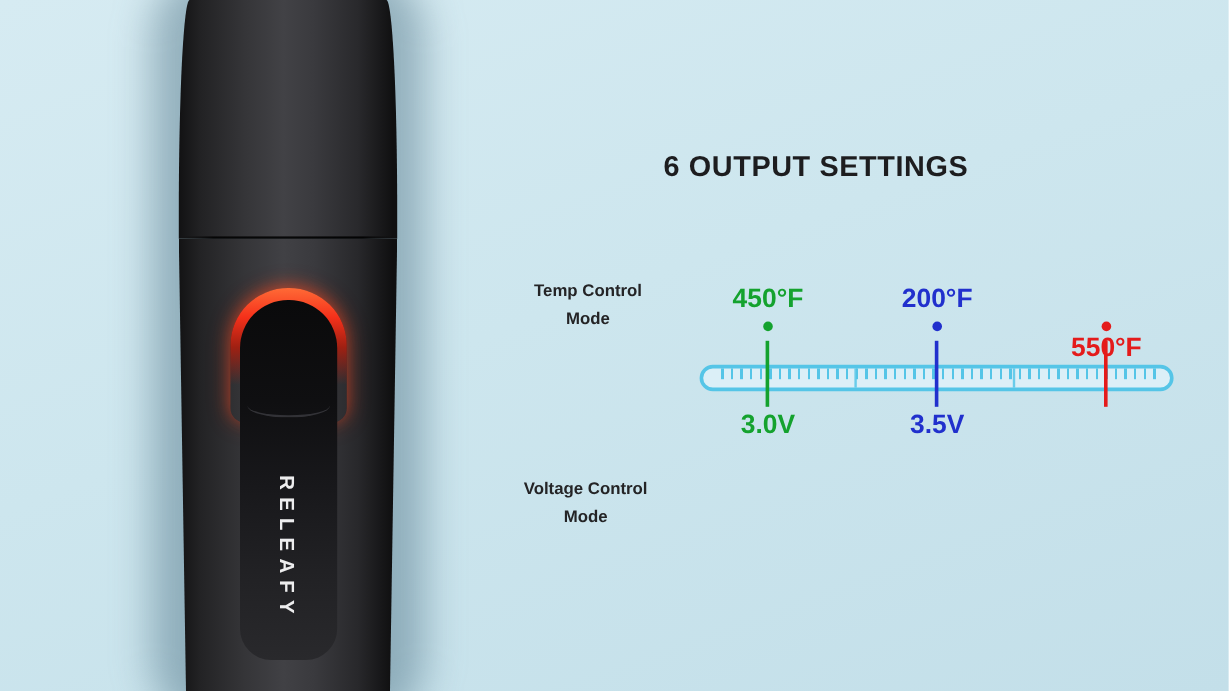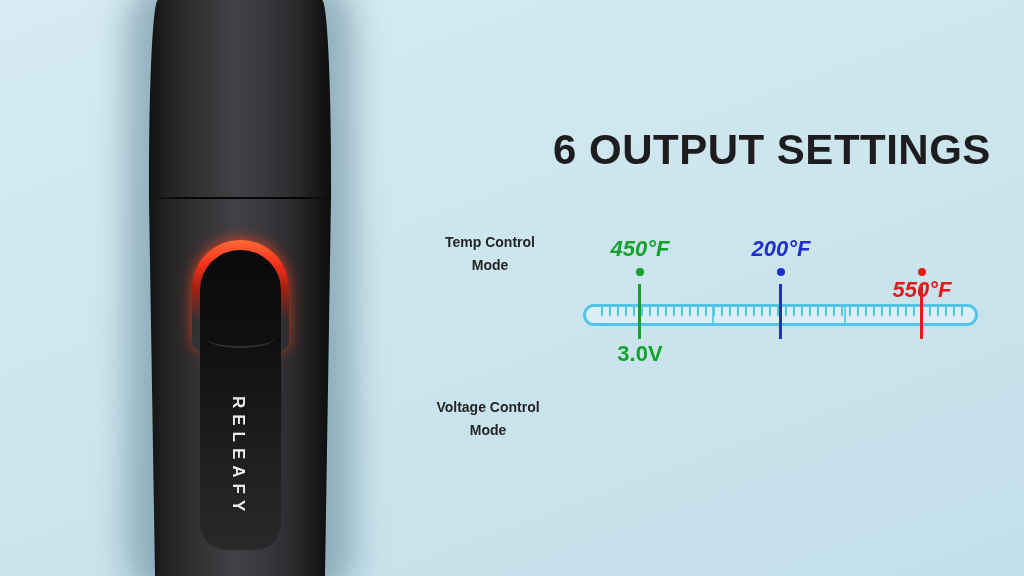--- a/index.html
+++ b/index.html
@@ -26,27 +26,27 @@
              border-radius:40px 40px 26px 26px;
              background:linear-gradient(180deg,#0a0a0b 0%,#0f0f11 28%,#18181b 52%,#222225 78%,#29292c 100%);}
   .dome-lip{position:absolute;left:206px;top:328px;width:69px;height:18px;
             border-radius:50%;border-bottom:2px solid rgba(130,130,140,.3);}
   .brand-text{position:absolute;left:228px;top:396px;height:150px;
               writing-mode:vertical-rl;text-orientation:mixed;
               color:#ededee;font-size:17px;font-weight:600;letter-spacing:6px;}
 
   
   .title{position:absolute;left:553px;top:126px;margin:0;
-         font-size:42px;font-weight:800;letter-spacing:.5px;color:#1d1d1f;}
+         font-size:24px;font-weight:800;letter-spacing:.5px;color:#1d1d1f;}
   .mode-label{position:absolute;width:180px;text-align:center;
               font-size:14px;font-weight:bold;line-height:23px;color:#242426;}
   .temp-label{left:400px;top:231px;}
   .volt-label{left:398px;top:352px;margin-top:44px;}
   .val{position:absolute;width:120px;text-align:center;font-size:22px;font-weight:bold;}
-  .temp-val{top:236px;font-style:italic;}
+  .temp-val{top:236px;}
   .volt-val{top:341px;}
   .c0{left:580px;} .c1{left:721px;} .c2{left:862px;}
   .dot{position:absolute;top:268px;width:8px;height:8px;border-radius:50%;}
   .dot.c0{left:636px;} .dot.c1{left:777px;} .dot.c2{left:918px;}
   .stem{position:absolute;top:284px;width:3px;height:55px;z-index:3;}
   .stem.c0{left:638px;} .stem.c1{left:779px;} .stem.c2{left:920px;}
 
   .ruler{position:absolute;left:583px;top:304px;width:395px;height:22px;
          box-sizing:border-box;border:3px solid #55c5e7;border-radius:13px;
          background:#dbeff7;z-index:1;}
@@ -91,14 +91,15 @@
     <div class="ruler-ticks"></div>
     <div class="ruler-div d1"></div>
     <div class="ruler-div d2"></div>
   </div>
 
   <div class="mode-label volt-label">
     <span>Voltage Control</span><br>
     <span>Mode</span>
   </div>
   <div class="val volt-val c0" style="color: rgb(20, 162, 46);">3.0V</div>
+  <div class="val volt-val c1" style="color: rgb(33, 48, 205);">3.5V</div>
 
 </div>
 
 </body></html>

